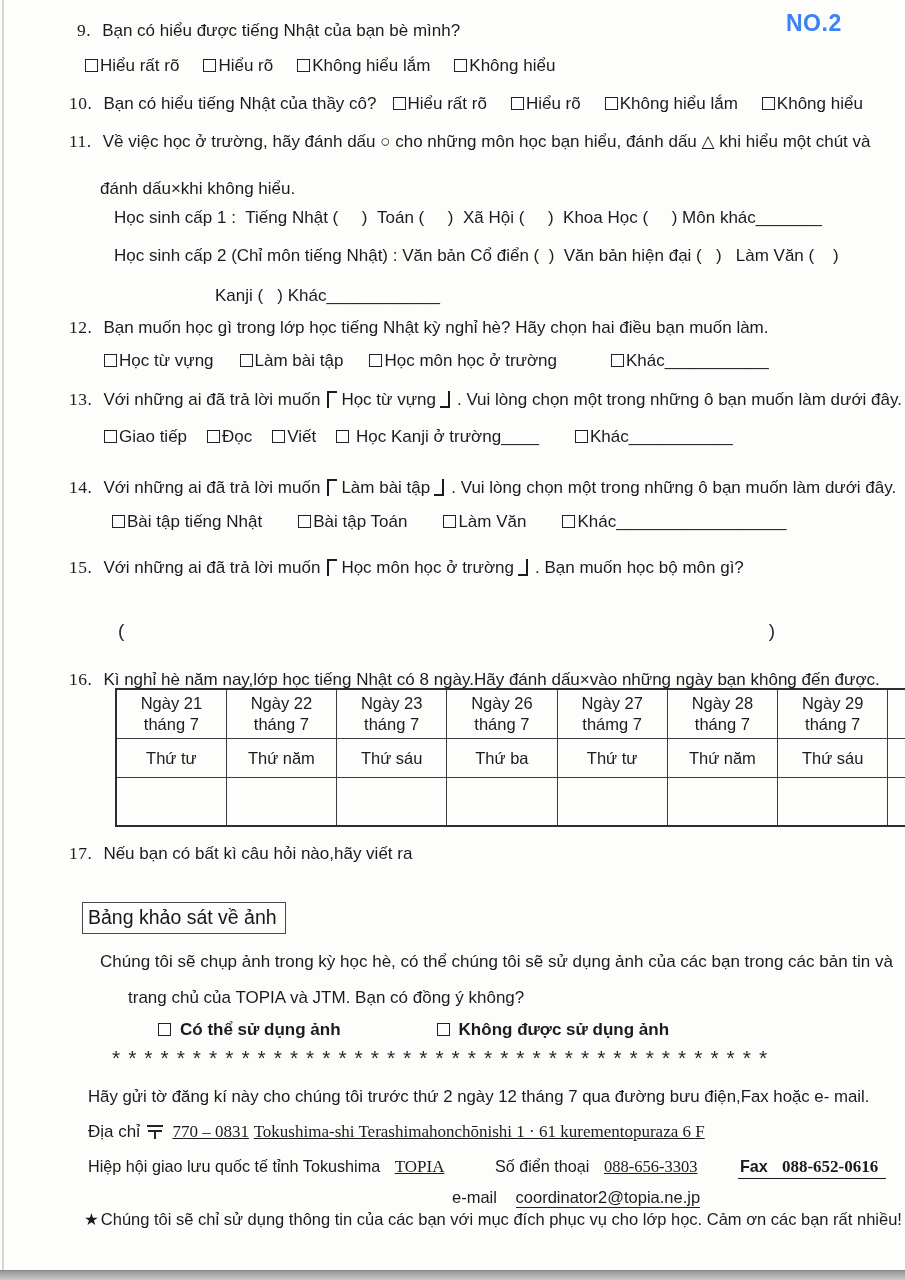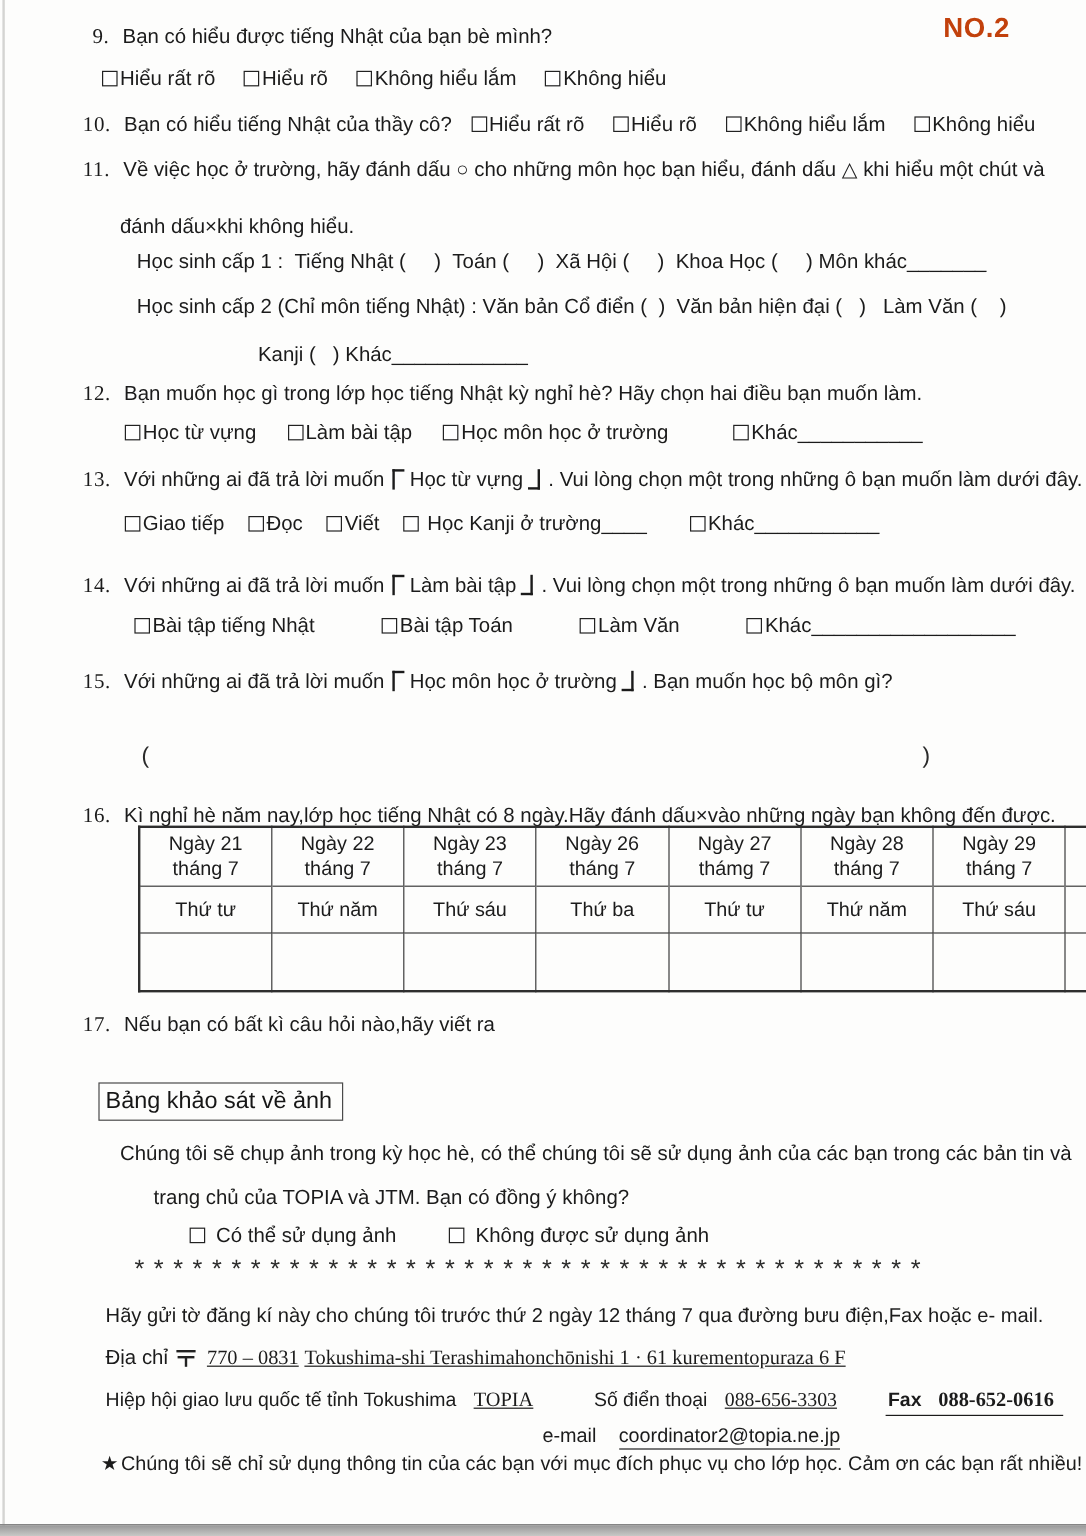--- a/index.html
+++ b/index.html
@@ -9,30 +9,30 @@
     font-family:"Liberation Sans","DejaVu Sans",sans-serif; font-size:17px;
   }
   .row { position:absolute; white-space:nowrap; }
   .num {
     font-family:"Liberation Serif","DejaVu Serif",serif;
     font-size:17.5px; margin-right:11px; letter-spacing:0.5px;
   }
   .serif { font-family:"Liberation Serif","DejaVu Serif",serif;text-decoration:underline; }
   .no2 {
     position:absolute; left:786px; top:10px; font-weight:700; font-size:23px;
-    letter-spacing:0.5px; color:#c2410c;
+    letter-spacing:0.5px; color:#3b82f6;
   }
   .opts { position:absolute; display:flex; align-items:center; }
   .opt { white-space:nowrap; }
   .cb {
     width:13px; height:13px; border:1.7px solid #222; display:inline-block;
     vertical-align:-1px; box-sizing:border-box; margin-right:2px; background:#fff;
   }
   .sp .cb { margin-right:9px; }
-  .g24 { gap:24px; } .g20 { gap:20px; } .g26 { gap:26px; } .g36 { gap:56px; } .g88 { gap:44px; }
+  .g24 { gap:24px; } .g20 { gap:20px; } .g26 { gap:26px; } .g36 { gap:36px; } .g88 { gap:96px;font-weight:bold; }
   .inop { margin-left:24px; }
   .inop-first { margin-left:16px; }
   
   .qo, .qc { display:inline-block; width:8px; height:15px; vertical-align:-3px; }
   .qo { border-left:2px solid #1b1b1b; border-top:2px solid #1b1b1b; margin:0 4px 0 7px; }
   .qc { border-right:2px solid #1b1b1b; border-bottom:2px solid #1b1b1b; margin:0 7px 0 4px; }
   .small { font-size:15px; }
   .exlead { font-size:17px; margin-right:2px; }
   .exdots { letter-spacing:4px; margin:0 4px; }
   .parens {

